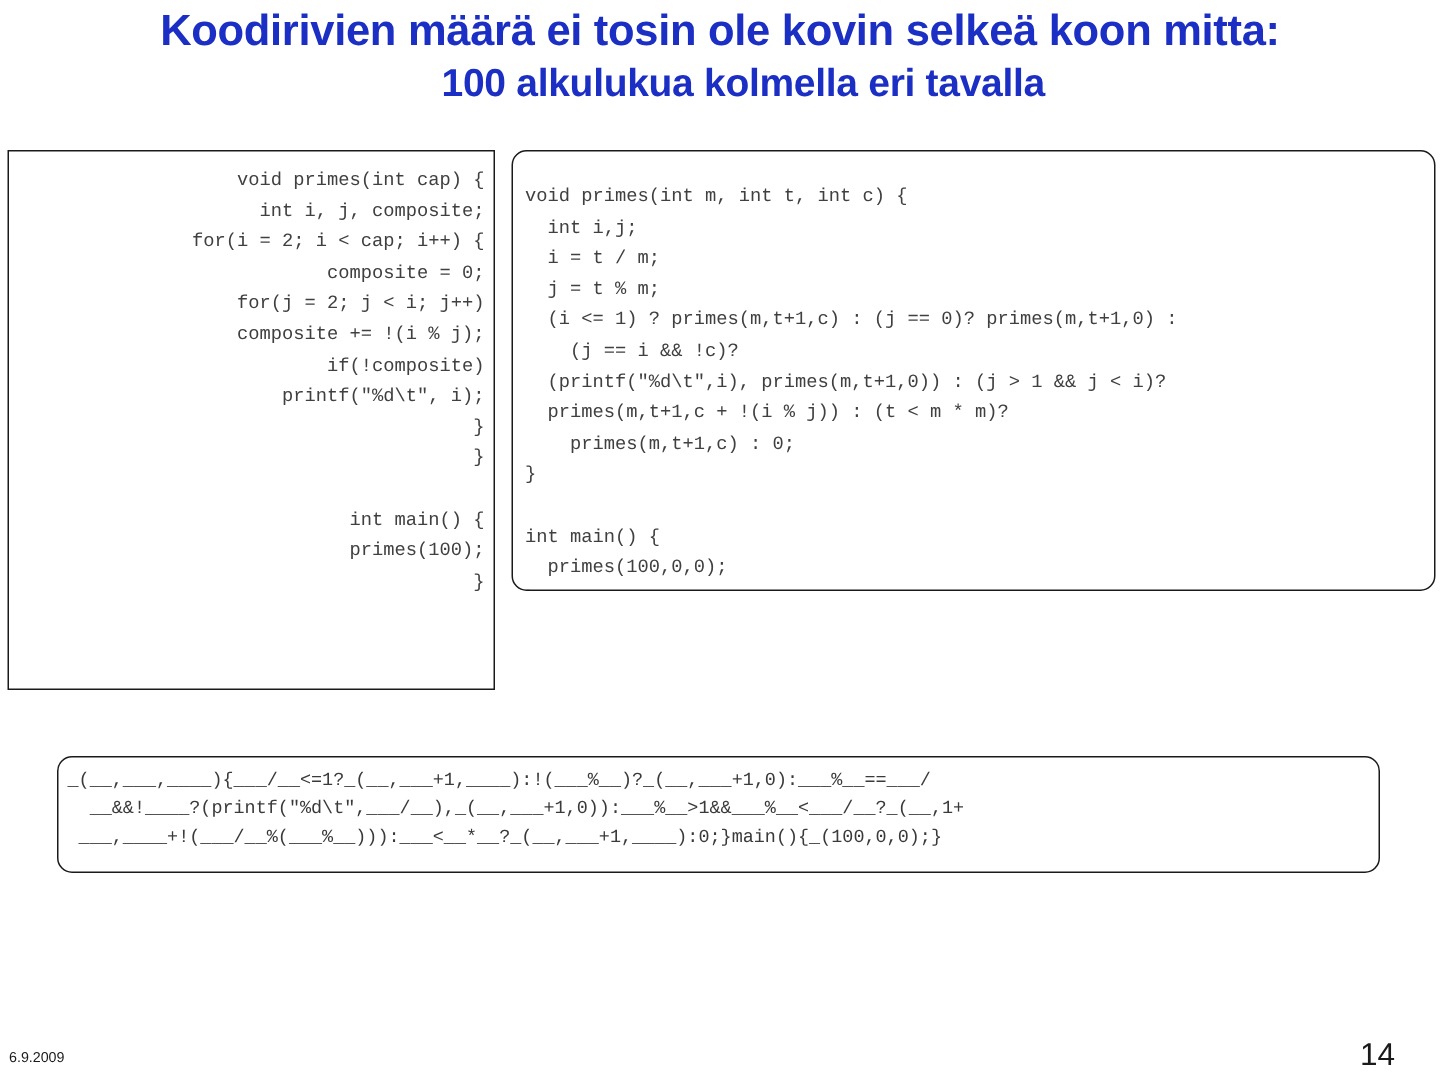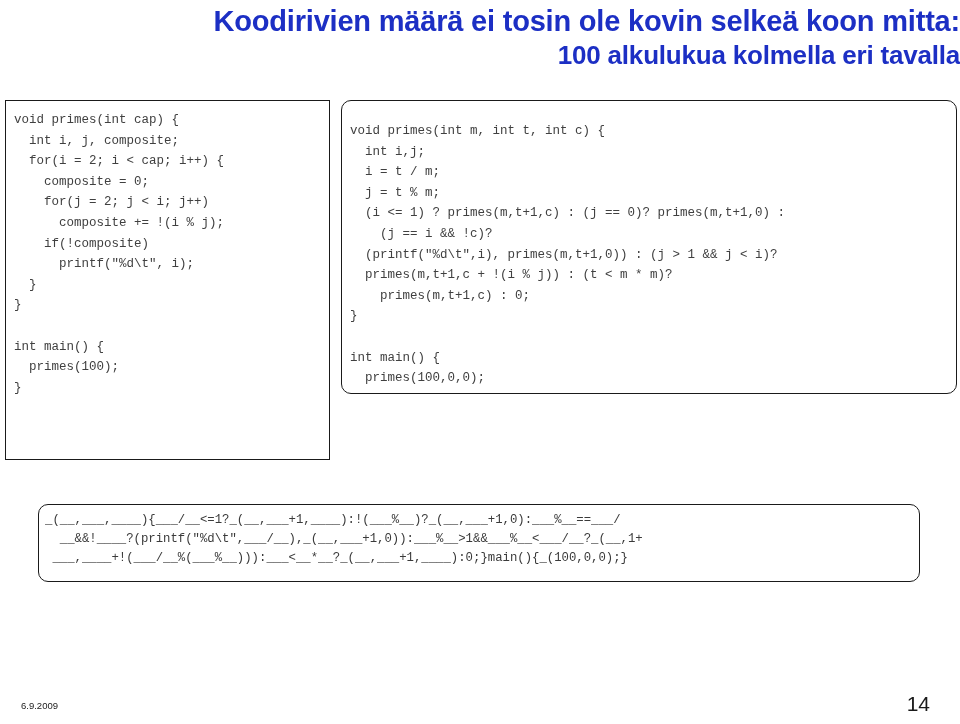--- a/index.html
+++ b/index.html
@@ -14,21 +14,21 @@
     position: relative;
     overflow: hidden;
   }
 
   
   .slide-title {
     position: absolute;
     left: 0;
     top: 4px;
     width: 960px;
-    text-align: right;
+    text-align: center;
     color: #1c2fc4;
     font-family: "Liberation Sans", sans-serif;
     font-weight: bold;
     font-size: 29px;
     line-height: 34px;
     letter-spacing: -0.2px;
   }
   .slide-title .title-line {
     display: block;
     white-space: nowrap;
@@ -56,20 +56,21 @@
   #code-box-left {
     left: 5px;
     top: 100px;
     width: 325px;
     height: 360px;
     padding: 9px 6px 0 8px;
   }
   #code-box-left pre {
     font-size: 12.5px;
     line-height: 20.6px;
+    text-align: right;
   }
 
   #code-box-right {
     left: 341px;
     top: 100px;
     width: 616px;
     height: 294px;
     padding: 20px 4px 0 8px;
     border-radius: 10px;
   }
@@ -93,21 +94,20 @@
   }
 
   
   .footer-date {
     position: absolute;
     left: 6px;
     top: 700px;
     font-family: "Liberation Sans", sans-serif;
     font-size: 9.5px;
     color: #1a1a1a;
-    margin-left: 15px;
   }
   .footer-page {
     position: absolute;
     right: 30px;
     top: 692px;
     font-family: "Liberation Sans", sans-serif;
     font-size: 21px;
     color: #1a1a1a;
   }
 </style>

